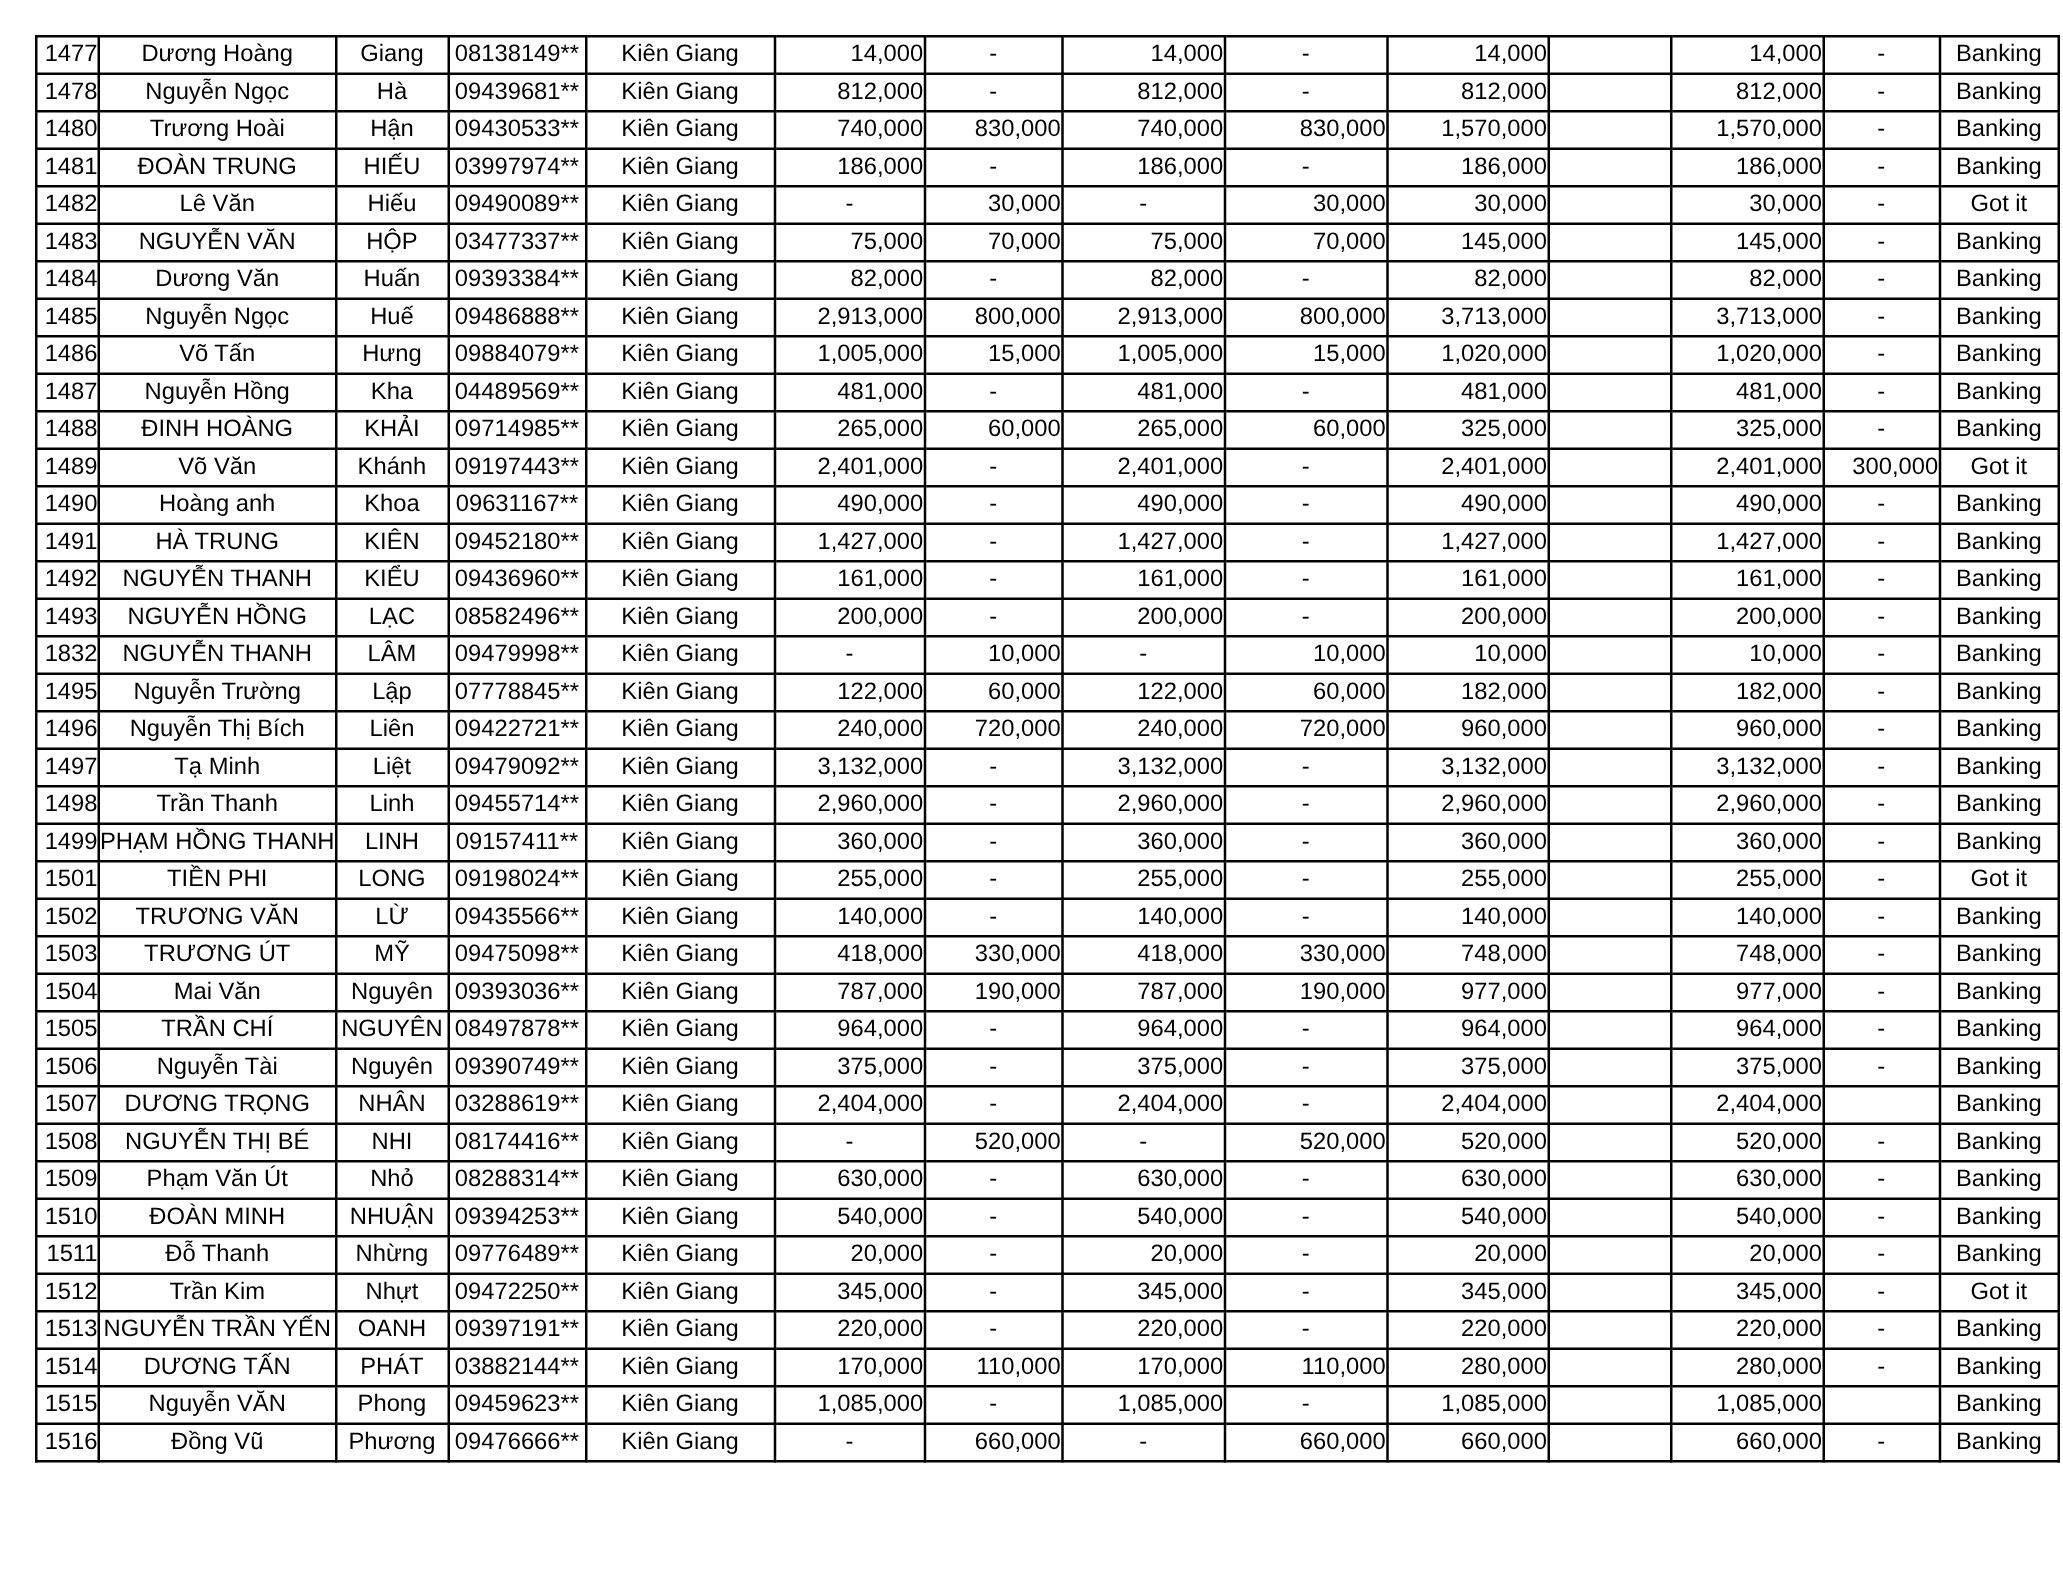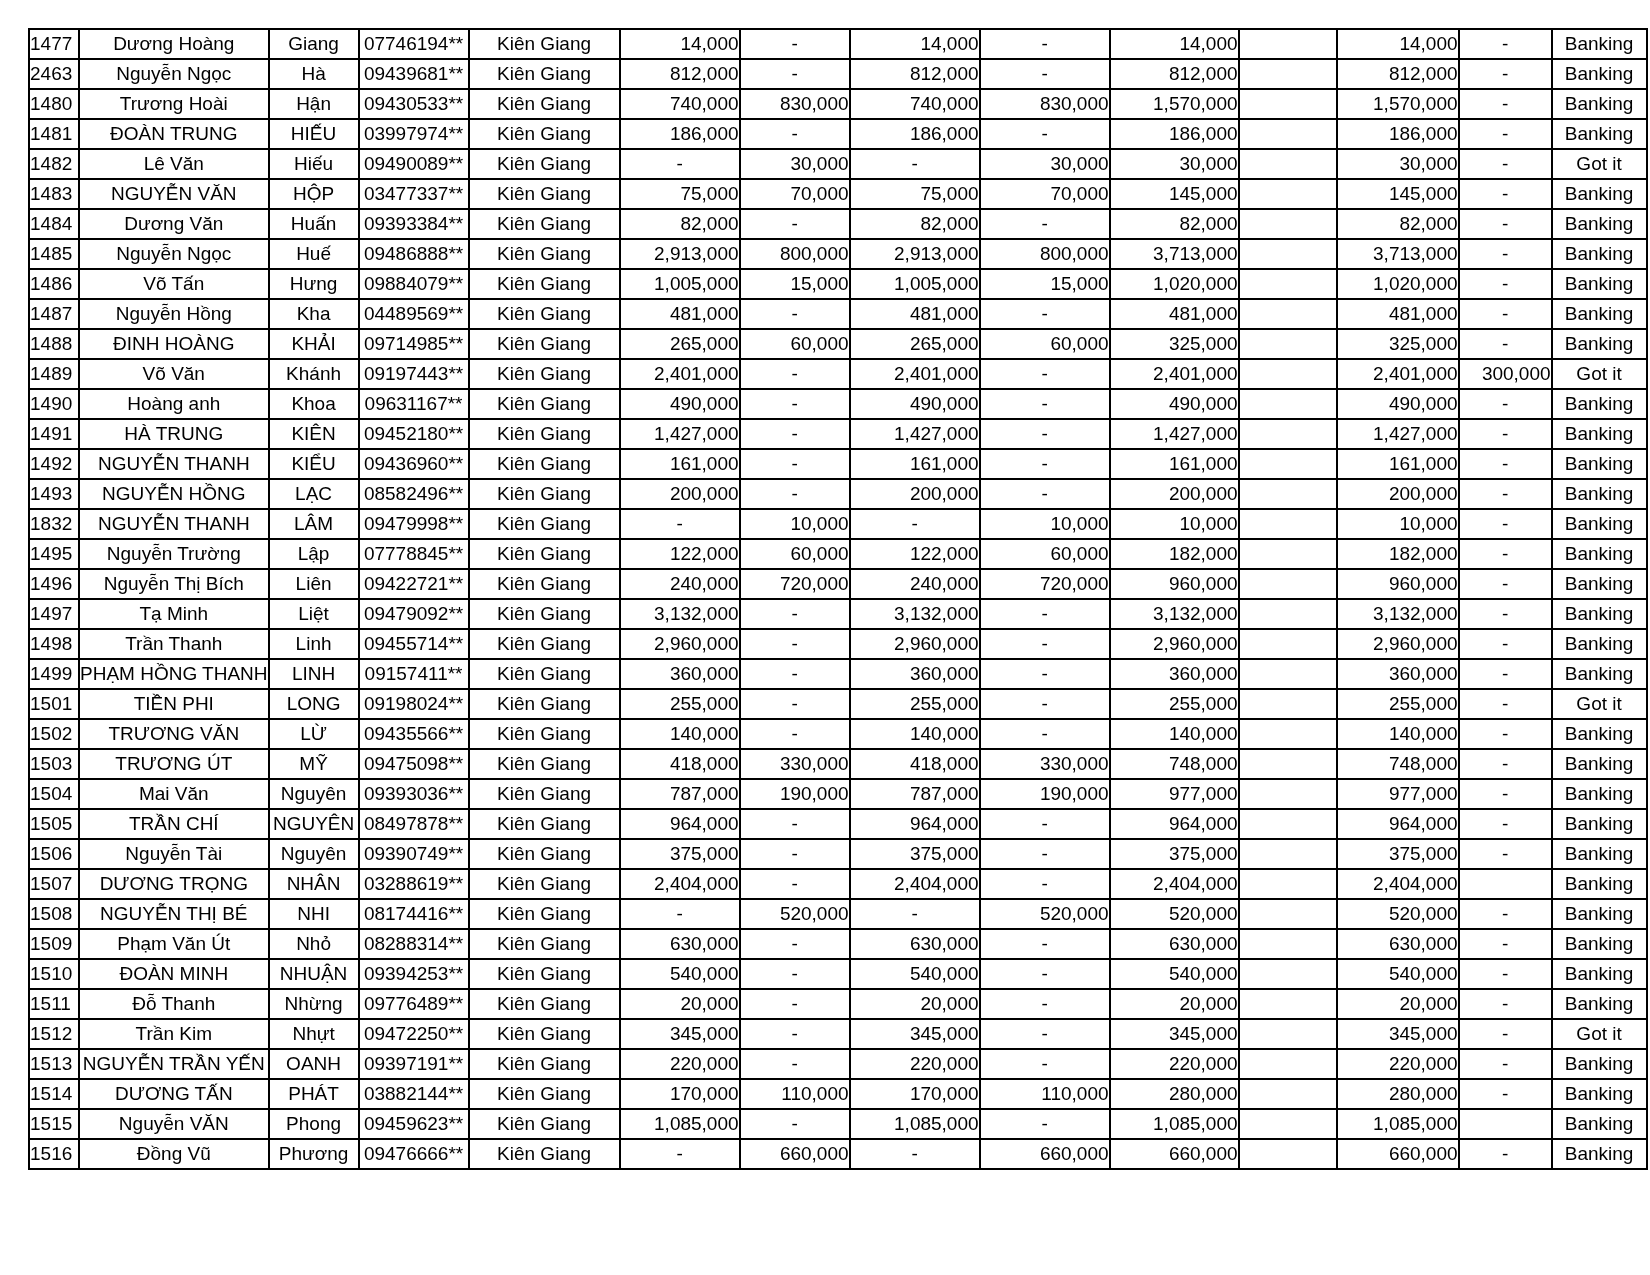--- a/index.html
+++ b/index.html
@@ -22,21 +22,21 @@
     border: 2px solid #000000;
     height: 28px;
     padding: 0;
     font-size: 19px;
     line-height: 28px;
     color: #000000;
     white-space: nowrap;
     overflow: hidden;
     background: #ffffff;
   }
-  td.c-id     { text-align: left;  padding-right: 4px; }
+  td.c-id     { text-align: right;  padding-right: 4px; }
   td.c-center { text-align: center; }
   td.c-amount { text-align: right;  padding-right: 9px; }
   td.c-dash   { text-align: center; padding-left: 22px; }
   td.c-status { text-align: center;   padding-left: 9px; }
 </style>
 </head>
 <body>
 
 <table class="ledger">
   <colgroup>
@@ -53,34 +53,34 @@
       <col style="width: 98px;">
       <col style="width: 122px;">
       <col style="width: 93px;">
       <col style="width: 95px;">
     </colgroup>
   <tbody>
       <tr>
         <td class="c-id">1477</td>
         <td class="c-center">Dương Hoàng</td>
         <td class="c-center">Giang</td>
-        <td class="c-center">07746194**</td>
+        <td class="c-center">08138149**</td>
         <td class="c-center">Kiên Giang</td>
         <td class="c-amount">14,000</td>
         <td class="c-dash">-</td>
         <td class="c-amount">14,000</td>
         <td class="c-dash">-</td>
         <td class="c-amount">14,000</td>
         <td class="c-amount"></td>
         <td class="c-amount">14,000</td>
         <td class="c-dash">-</td>
         <td class="c-status">Banking</td>
       </tr>
       <tr>
-        <td class="c-id">2463</td>
+        <td class="c-id">1478</td>
         <td class="c-center">Nguyễn Ngọc</td>
         <td class="c-center">Hà</td>
         <td class="c-center">09439681**</td>
         <td class="c-center">Kiên Giang</td>
         <td class="c-amount">812,000</td>
         <td class="c-dash">-</td>
         <td class="c-amount">812,000</td>
         <td class="c-dash">-</td>
         <td class="c-amount">812,000</td>
         <td class="c-amount"></td>

